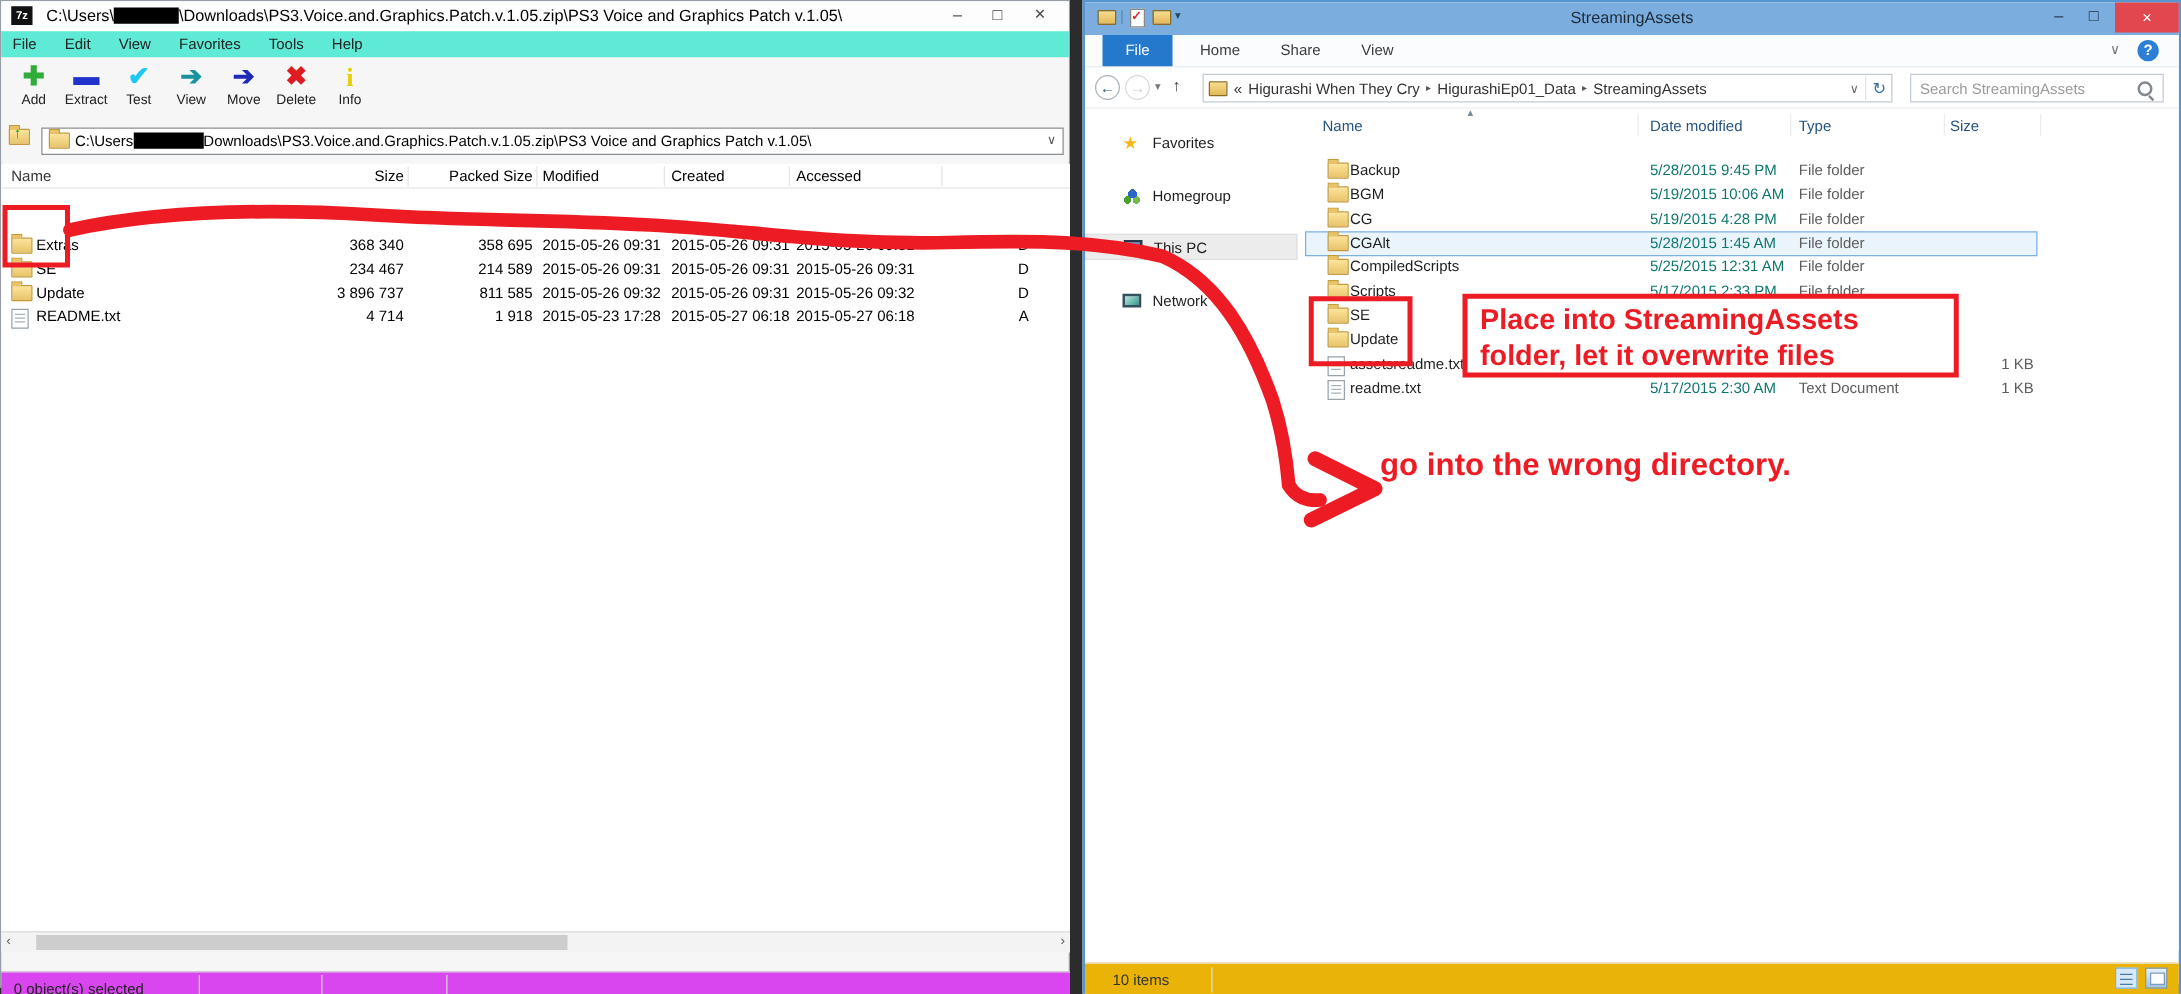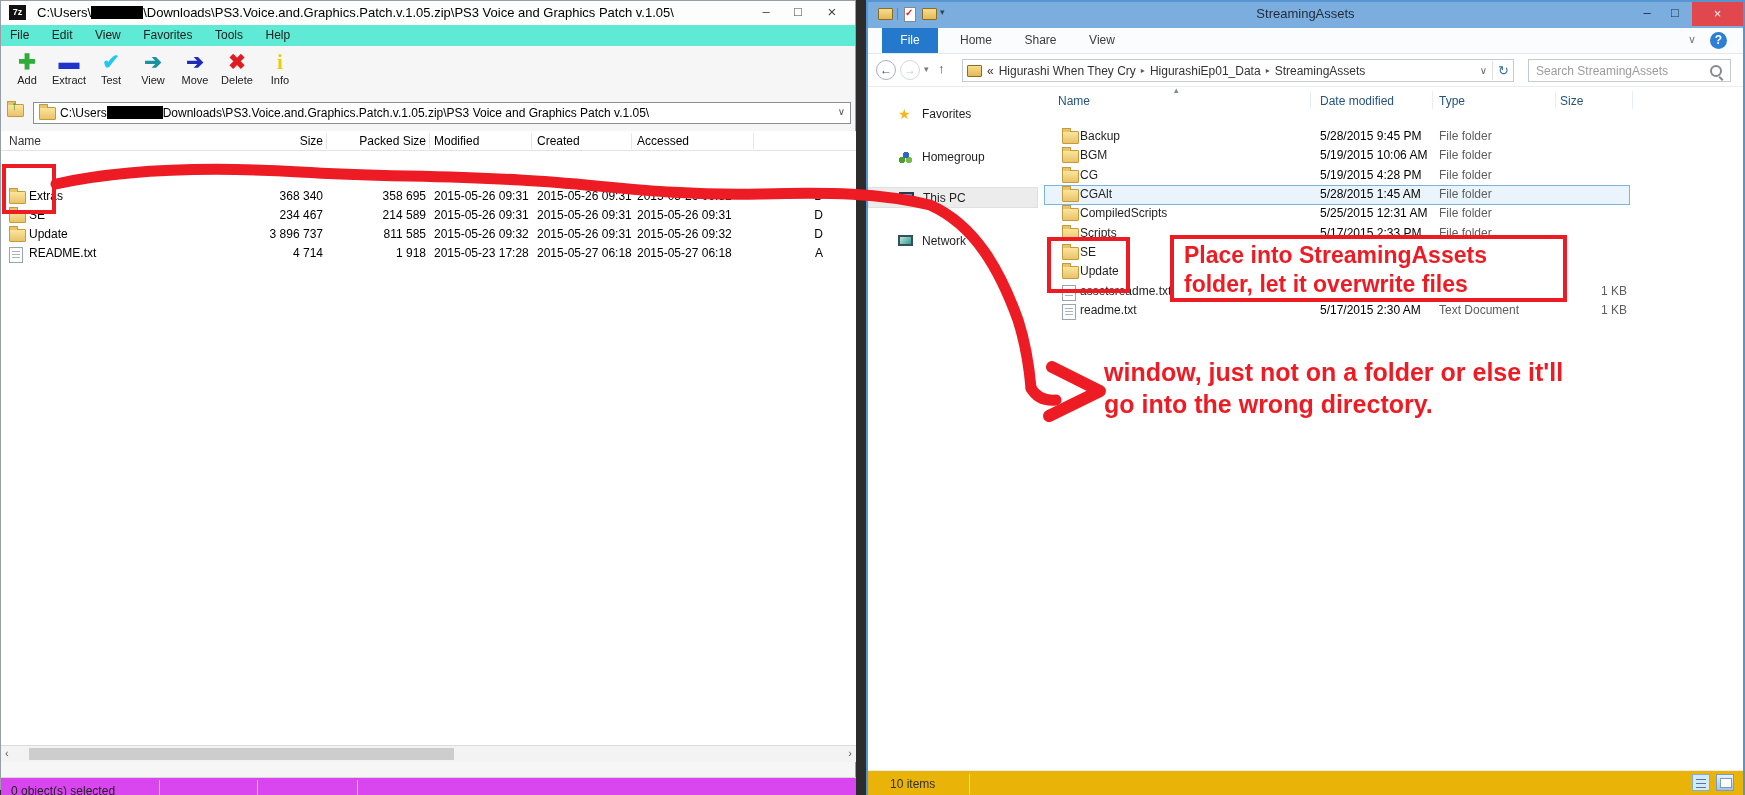--- a/index.html
+++ b/index.html
@@ -99,21 +99,21 @@
     border:2px solid #28374e;box-sizing:border-box;}
   .ic-net{left:30px;top:4px;width:15px;height:11px;background:linear-gradient(135deg,#bfe6e0,#2e9a8c);
     border:2px solid #35505c;box-sizing:border-box;}
   .ex-list{left:174px;top:0;width:700px;height:100%;}
   .ex-head{left:0;top:0;width:690px;height:24px;font-size:12px;color:#26547c;}
   .eh-name{left:16px;top:7px;} .eh-date{left:278px;top:7px;} .eh-type{left:397px;top:7px;} .eh-size{left:518px;top:7px;}
   .ehsep{top:4px;width:1px;height:18px;background:#e8edf2;}
   .sort-tri{left:132px;top:-2px;font-size:9px;color:#7b8a99;}
   .exrow{left:0;width:690px;height:19px;}
   .exc{top:2px;font-size:12px;color:#1f1f1f;white-space:nowrap;}
-  .e-name{left:38px;} .e-date{left:278px;color:#000000;} .e-type{left:397px;color:#5d5d5d;}
+  .e-name{left:38px;} .e-date{left:278px;color:#0f766e;} .e-type{left:397px;color:#5d5d5d;}
   .e-size{left:500px;width:85px;text-align:right;color:#5d5d5d;}
   .e-icon{left:20px;top:3px;}
   .ex-sel{left:2px;top:98px;width:586px;height:20px;background:#eaf4fd;border:1px solid #7db2e0;box-sizing:border-box;}
   .ex-status{left:0;top:768px;width:875px;height:27px;background:#eab308;border-top:1px solid #ececec;box-sizing:border-box;padding-left:44px;}
   .ex-statustext{left:22px;top:6px;font-size:12px;color:#333;}
   .ex-ssep{left:101px;top:3px;width:1px;height:20px;background:#e4e4e4;}
   .ic-details{left:824px;top:3px;width:18px;height:17px;background:#d6e9f8;border:1px solid #7ab0dd;box-sizing:border-box;}
   .ic-details::before{content:"";position:absolute;left:3px;top:4px;width:10px;height:1px;background:#4a7ba6;
     box-shadow:0 4px 0 #4a7ba6,0 8px 0 #4a7ba6;}
   .ic-thumb{left:848px;top:3px;width:18px;height:17px;background:linear-gradient(180deg,#e8f1fa,#9cc3e8);
@@ -413,15 +413,14 @@
   <path d="M1031 388 C1036 397, 1045 401, 1056 400" fill="none" stroke="#ed1c24" stroke-width="11" stroke-linecap="round"></path>
   <path d="M1052 367 L1100 391 L1049 416" fill="none" stroke="#ed1c24" stroke-width="12" stroke-linecap="round" stroke-linejoin="round"></path>
   <rect x="1049" y="239" width="79" height="52" fill="none" stroke="#ed1c24" stroke-width="4"></rect>
   <rect x="1172" y="237" width="393" height="63" fill="none" stroke="#ed1c24" stroke-width="4"></rect>
 </svg>
 <div id="place-text" class="abs anno-text">
   <div>Place into StreamingAssets</div>
   <div>folder, let it overwrite files</div>
 </div>
 <div id="drag-text" class="abs anno-text">
-  <div>window, just not on a folder or else it'll</div>
   <div>go into the wrong directory.</div>
 </div>
 
 </body></html>

